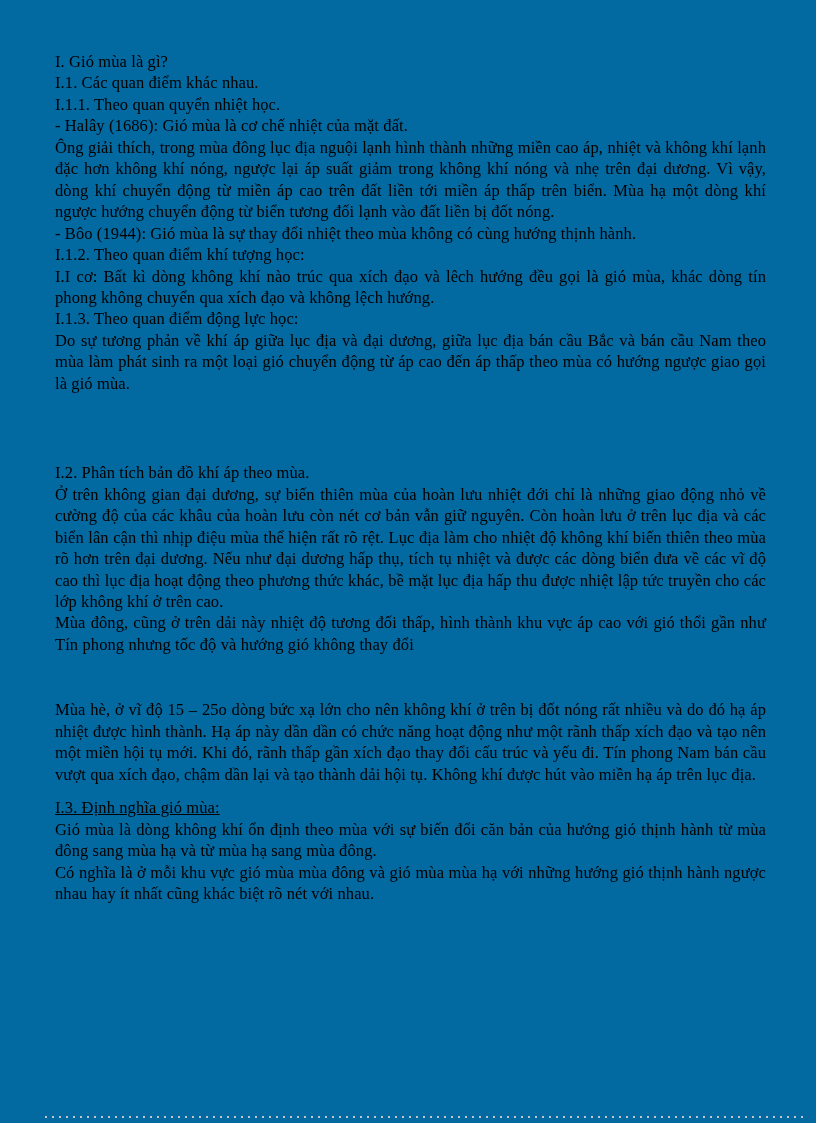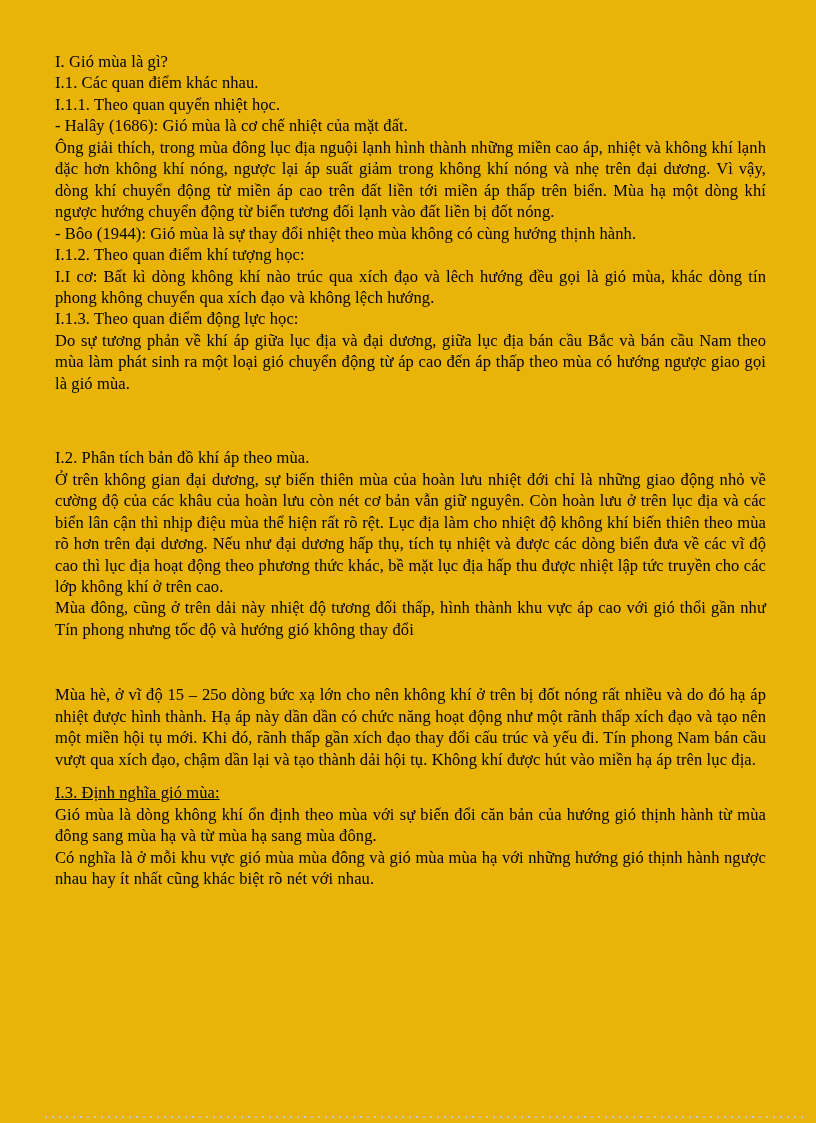--- a/index.html
+++ b/index.html
@@ -10,38 +10,38 @@
   body {
     width: 816px;
     height: 1123px;
     position: relative;
     overflow: hidden;
     font-family: "Liberation Serif", "DejaVu Serif", serif;
   }
   .page {
     position: absolute;
     inset: 0;
-    background: #eab308;
+    background: #0369a1;
   }
   .page-text {
     position: absolute;
     top: 51px;
     left: 55px;
     width: 711px;
     color: #000000;
     font-size: 16.5px;
     line-height: 21.45px;
     text-align: justify;
     letter-spacing: 0.1px;
   }
   .page-text p {
     margin: 0;
     padding: 0;
   }
-  p.gap-large  { margin-top: 53px; }
+  p.gap-large  { margin-top: 68px; }
   p.gap-medium { margin-top: 44px; }
   p.gap-small  { margin-top: 12px; text-decoration: underline; }
   .page-break-divider {
     position: absolute;
     left: 45px;
     right: 12px;
     top: 1116px;
     height: 2px;
     background: repeating-linear-gradient(
       to right,

